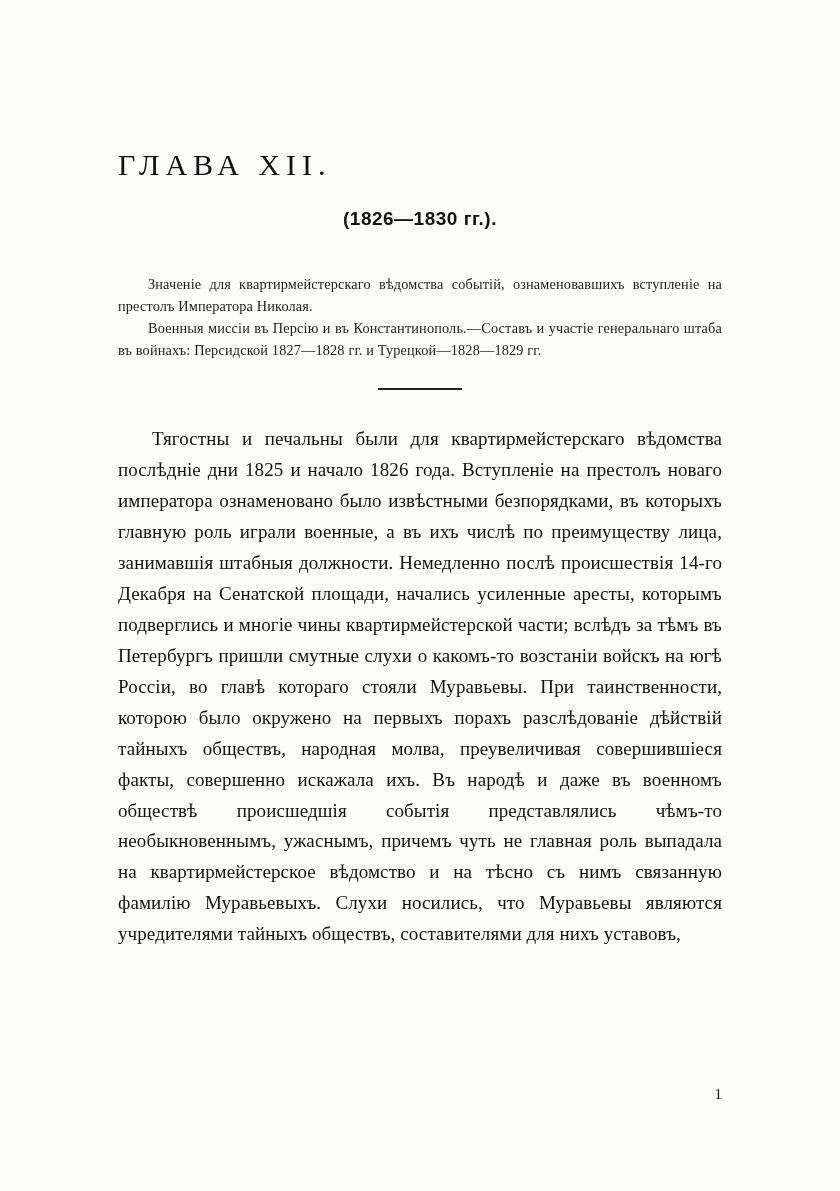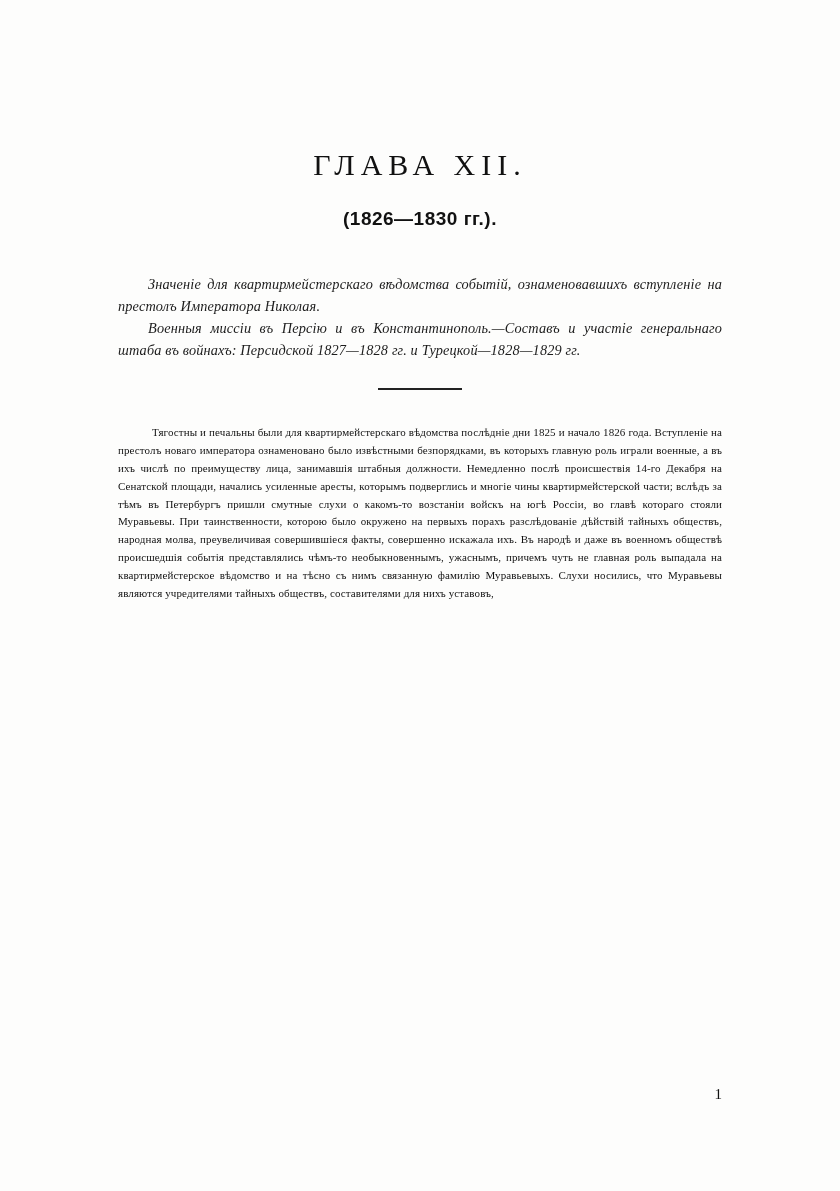--- a/index.html
+++ b/index.html
@@ -22,21 +22,21 @@
     height: 1191px;
     background: #fdfdfc;
   }
   .content {
     position: absolute;
     left: 118px;
     top: 120px;
     width: 604px;
   }
   .chapter-title {
-    text-align: center;
+    text-align: left;
     font-size: 30px;
     letter-spacing: 6px;
     font-weight: normal;
     margin: 28px 0 0 0;
     font-family: "Liberation Serif", serif;
     color: #111;
   }
   .chapter-subtitle {
     text-align: center;
     font-size: 19px;
@@ -46,35 +46,34 @@
     font-family: Liberation Sans, sans-serif;
     color: #111;
   }
   .summary {
     margin-top: 44px;
     font-size: 14.3px;
     line-height: 1.52;
     text-align: justify;
     letter-spacing: 0.15px;
     color: #1c1c1c;
-    font-style: italic;
   }
   .summary p {
     margin: 0 0 1px 0;
     text-indent: 30px;
   }
   .rule {
     width: 84px;
     height: 2px;
     background: #222;
     margin: 26px auto 0 auto;
   }
   .body-text {
     margin-top: 34px;
-    font-size: 11px;
+    font-size: 19px;
     line-height: 1.63;
     text-align: justify;
     color: #121212;
     letter-spacing: 0.1px;
   }
   .body-text p {
     margin: 0;
     text-indent: 34px;
   }
   .page-number {

